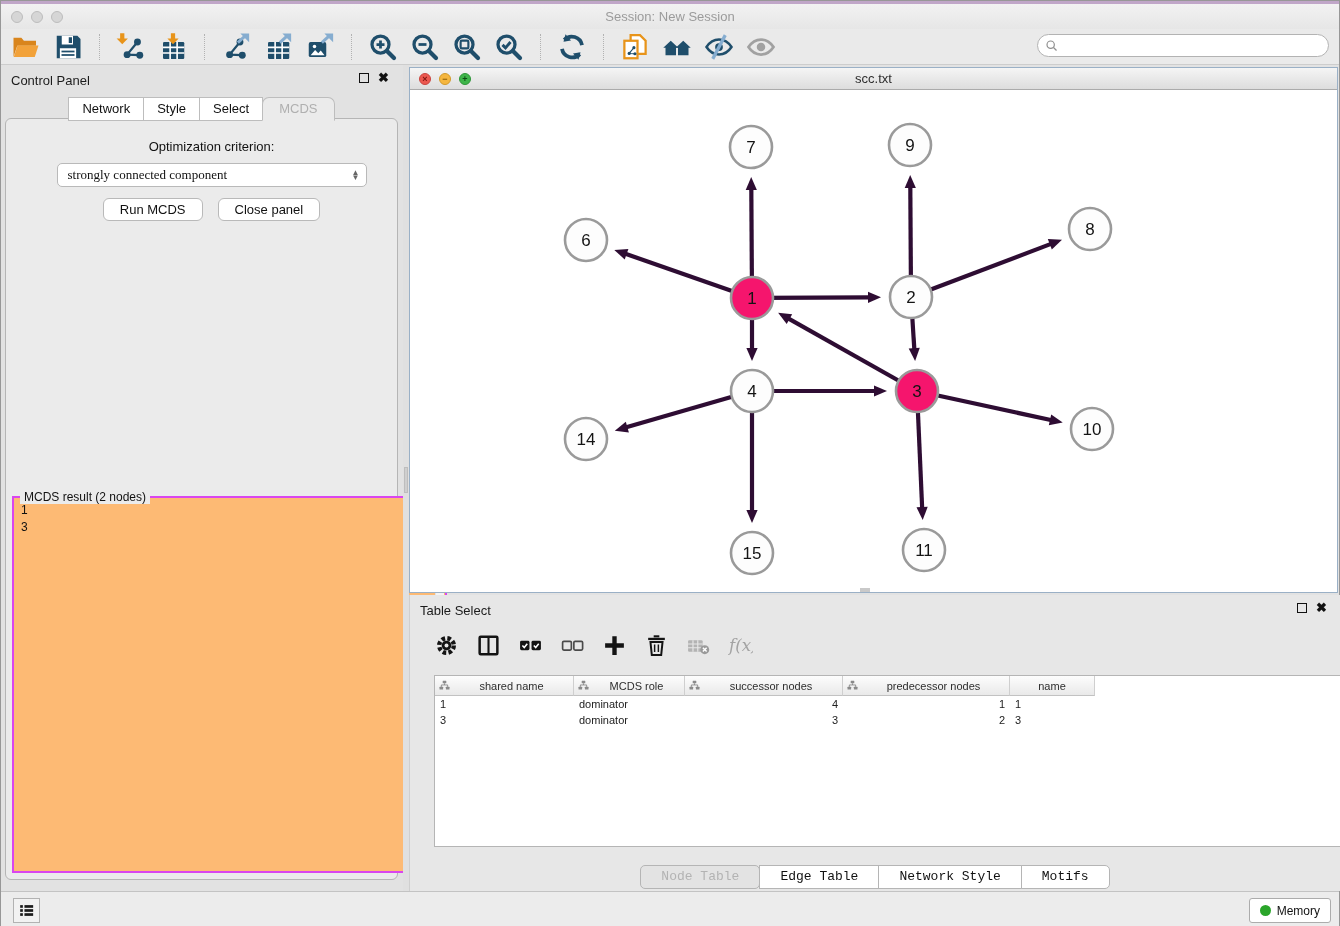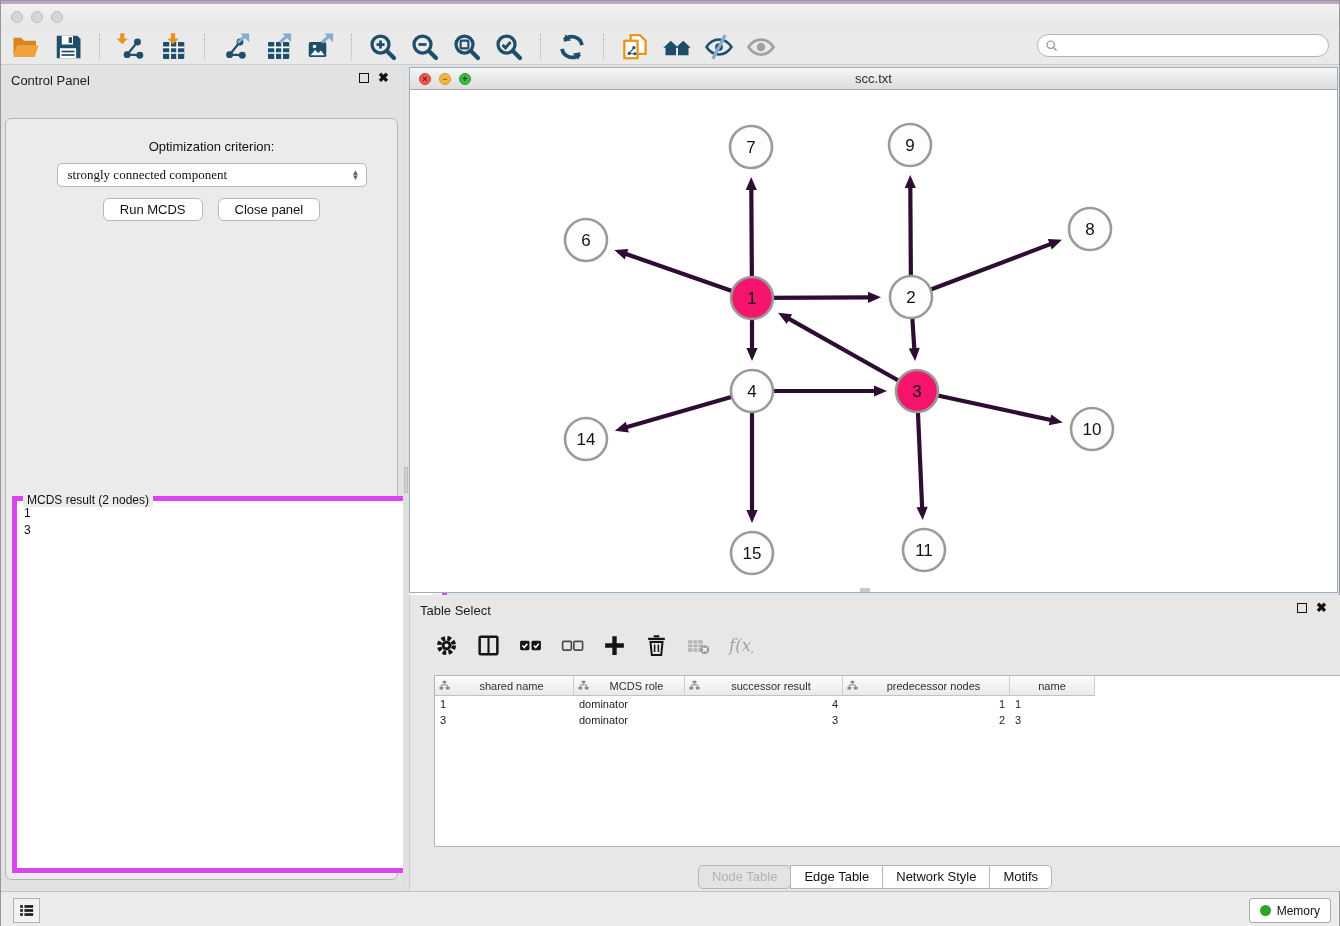--- a/index.html
+++ b/index.html
@@ -45,21 +45,21 @@
   .opt-label { text-align:center; margin-top:20px; font-size:13px; color:#111; }
   .dropdown { width:310px; height:24px; margin:9px auto 0; background:#fff; border:1px solid #b9b9b9;
     border-radius:5px; display:flex; align-items:center; padding:0 6px 0 10px; cursor:pointer;font-family:Liberation Serif, serif; }
   .dropdown-value { flex:1; font-size:13px; color:#111; }
   .chevrons { display:flex; flex-direction:column; line-height:5px; color:#666; font-size:8px; }
   .btn-row { display:flex; justify-content:center; gap:15px; margin-top:11px; }
   .cp-btn { font-size:13px; color:#111; background:#fff; border:1px solid #b9b9b9; border-radius:6px;
     padding:3px 16px; cursor:pointer; font-family:inherit; }
 
   .result-box { position:absolute; left:6px; top:377px; width:435px; height:377px;
-    border:5px solid #d946ef; background:#ffffff; }
+    border:2px solid #d946ef; background:#fdba74; }
   .result-legend { position:absolute; left:6px; top:-8px; background:#ebebeb; padding:0 4px;
     font-size:12px; color:#111; }
   .result-text { position:absolute; inset:4px 12px 2px 7px; font-size:12px; line-height:17px;
     color:#111; white-space:pre; overflow:hidden; }
   .result-scroll { position:absolute; right:1px; top:1px; bottom:1px; width:9px; background:#f4f4f4;
     border-left:1px solid #e2e2e2; }
   .result-thumb { position:absolute; top:0; left:1px; width:7px; height:16px; background:#d4d4d4; border:1px solid #bfbfbf; }
 
   .splitter { position:absolute; left:402px; top:64px; width:6px; height:826px; background:#e0e0e0; }
   .splitter-handle { position:absolute; left:1px; top:402px; width:4px; height:26px; background:#cfcfcf; border:1px solid #bdbdbd; }
@@ -95,22 +95,22 @@
   .th { background:linear-gradient(#fdfdfd,#e9e9e9); border-right:1px solid #cfcfcf;
     border-bottom:1px solid #c2c2c2; display:flex; align-items:center; font-size:11px; color:#2e2e2e;
     padding:0 3px; cursor:pointer; }
   .th .th-label { flex:1; text-align:center; }
   .th svg { width:13px; height:13px; margin-right:2px; flex:0 0 auto; }
   .trow { display:flex; height:16px; }
   .td { font-size:11px; color:#222; padding:0 5px; line-height:16px; overflow:hidden; cursor:pointer; }
   .table-scroll { position:absolute; right:0; top:0; bottom:0; width:9px; background:#f3f3f3; border-left:1px solid #e0e0e0; }
 
   .tp-tabs { position:absolute; left:0; right:0; top:270px; display:flex; justify-content:center; }
-  .tp-tab { font-size:13px; padding:3px 13px 4px; background:#fff; border:1px solid #b5b5b5; margin-left:-1px;
-    color:#111; cursor:pointer; }
+  .tp-tab { font-size:13px; padding:3px 20px 4px; background:#fff; border:1px solid #b5b5b5; margin-left:-1px;
+    color:#111; cursor:pointer;font-family:Liberation Mono, monospace; }
   .tp-tab:first-child { border-radius:5px 0 0 5px; }
   .tp-tab:last-child { border-radius:0 5px 5px 0; }
   .tp-tab.active { background:#e3e3e3; color:#b3b3b3; border-radius:5px; }
 
   
   .statusbar { position:absolute; left:0; top:890px; right:0; height:36px; background:#ececec;
     border-top:1px solid #c3c3c3; }
   .list-btn { position:absolute; left:12px; top:6px; width:27px; height:25px; background:#f2f2f2;
     border:1px solid #b2b2b2; cursor:pointer; padding:2px; }
   .list-btn svg { width:100%; height:100%; }
@@ -124,20 +124,21 @@
 
 <div class="app">
   <div class="purple-strip"></div>
 
   <div class="titlebar">
     <div class="lights">
       <span class="light"></span>
       <span class="light"></span>
       <span class="light"></span>
     </div>
+    <div class="win-title">Session: New Session</div>
   </div>
 
   <div class="toolbar">
 
     <div class="tb-icon"><svg viewBox="0 0 24 24">
           <path d="M2 20V4.5h6.3l2 2.4H20v4H5l-3 9z" fill="#d9851c"></path>
           <path d="M2.2 20l3-9.2H22l-3 9.2z" fill="#f2a23a"></path>
         </svg></div>
       <div class="tb-icon"><svg viewBox="0 0 24 24">
           <path d="M3 3h16.5L22 5.5V21H3z" fill="#1f4e6b"></path>
@@ -262,20 +263,26 @@
   </div>
 
   <div class="control-panel">
     <div class="panel-head">
       <span class="panel-title">Control Panel</span>
       <span class="panel-btns">
         <span class="float-glyph"></span>
         <span class="close-glyph">✖</span>
       </span>
     </div>
+    <div class="tabs-row">
+        <div class="tab">Network</div>
+        <div class="tab">Style</div>
+        <div class="tab">Select</div>
+        <div class="tab active">MCDS</div>
+      </div>
     <div class="cp-content">
       <div class="opt-label">Optimization criterion:</div>
       <div class="dropdown">
         <span class="dropdown-value">strongly connected component</span>
         <span class="chevrons">
             <span>▲</span>
             <span>▼</span>
           </span>
       </div>
       <div class="btn-row">
@@ -490,21 +497,21 @@
           </div>
           <div class="th" style="width: 158px;">
             <svg viewBox="0 0 24 24">
               <g fill="none" stroke="#8a8a8a" stroke-width="1.7">
                 <path d="M12 8v3M6.2 14.5v-3.5h11.6v3.5"></path>
               </g>
               <rect x="8.7" y="3" width="6.6" height="5" rx="0.8" fill="#8a8a8a"></rect>
               <rect x="2.8" y="14.5" width="6.6" height="5" rx="0.8" fill="#8a8a8a"></rect>
               <rect x="14.6" y="14.5" width="6.6" height="5" rx="0.8" fill="#8a8a8a"></rect>
             </svg>
-            <span class="th-label">successor result</span>
+            <span class="th-label">successor nodes</span>
           </div>
           <div class="th" style="width: 167px;">
             <svg viewBox="0 0 24 24">
               <g fill="none" stroke="#8a8a8a" stroke-width="1.7">
                 <path d="M12 8v3M6.2 14.5v-3.5h11.6v3.5"></path>
               </g>
               <rect x="8.7" y="3" width="6.6" height="5" rx="0.8" fill="#8a8a8a"></rect>
               <rect x="2.8" y="14.5" width="6.6" height="5" rx="0.8" fill="#8a8a8a"></rect>
               <rect x="14.6" y="14.5" width="6.6" height="5" rx="0.8" fill="#8a8a8a"></rect>
             </svg>

